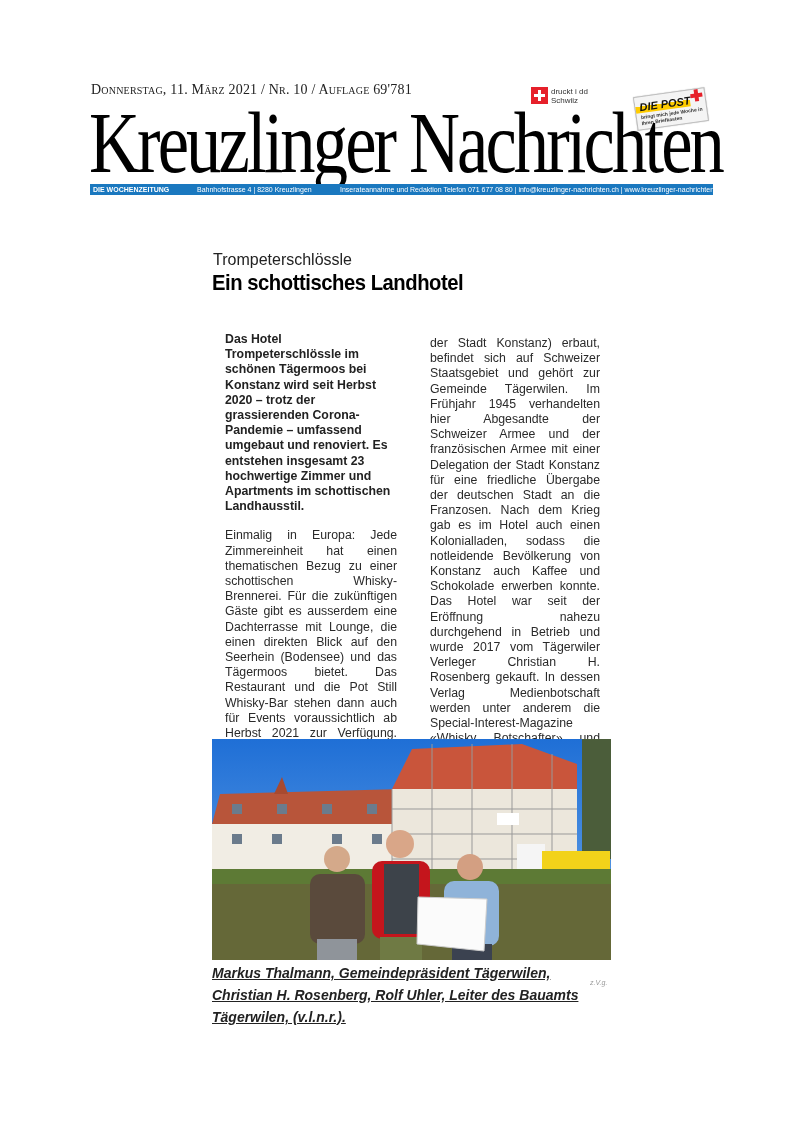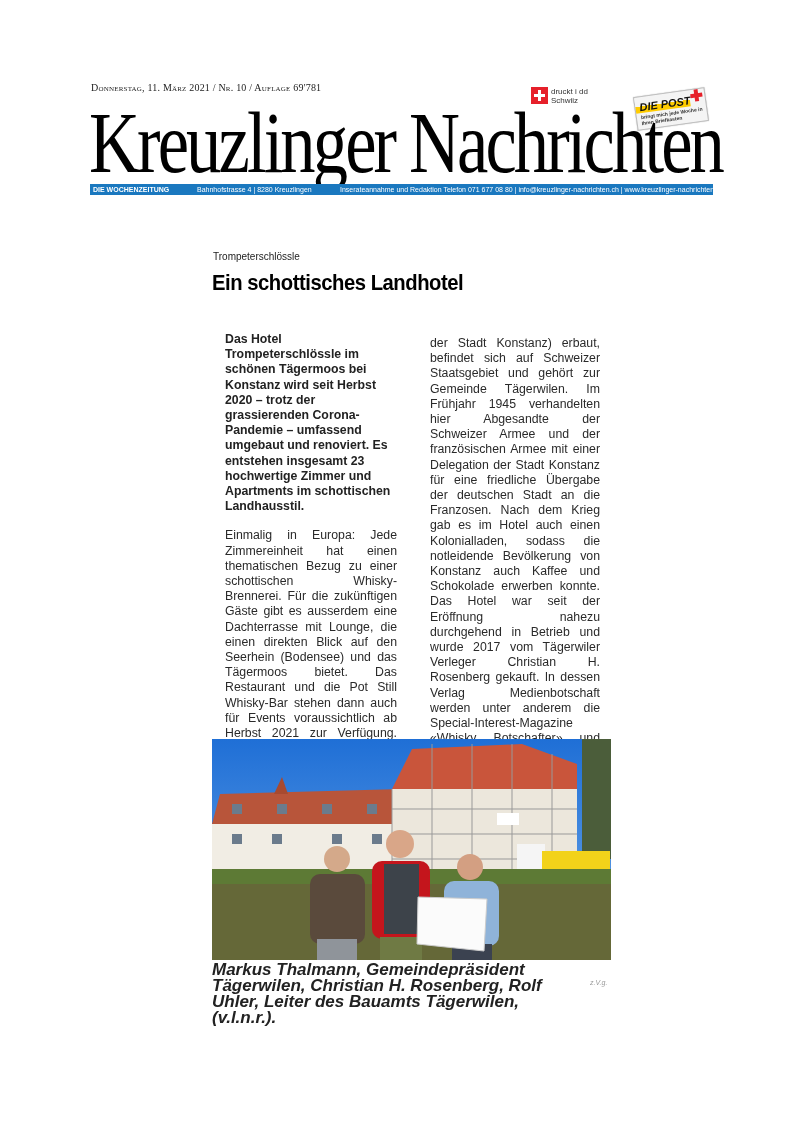--- a/index.html
+++ b/index.html
@@ -1,52 +1,52 @@
 <!DOCTYPE html>
 <html><head>
 <meta charset="utf-8">
 <style>
   html, body { margin:0; padding:0; background:#ffffff; }
   body { width:794px; height:1123px; position:relative; overflow:hidden; font-family:"Liberation Sans", sans-serif; color:#1a1a1a; }
 
   
-  .dateline { position:absolute; left:91px; top:82px; font-family:"Liberation Serif", serif; font-size:10px; font-variant:small-caps; letter-spacing:0.2px; color:#222; }
+  .dateline { position:absolute; left:91px; top:82px; font-family:"Liberation Serif", serif; font-size:14px; font-variant:small-caps; letter-spacing:0.2px; color:#222; }
   .druck { position:absolute; left:531px; top:87px; display:flex; align-items:flex-start; gap:3px; }
   .druck .flag { width:17px; height:17px; background:#e6202a; position:relative; }
   .druck .flag:before { content:""; position:absolute; left:7px; top:3px; width:3px; height:11px; background:#fff; }
   .druck .flag:after { content:""; position:absolute; left:3px; top:7px; width:11px; height:3px; background:#fff; }
   .druck .txt { font-size:8px; line-height:9px; color:#333; }
   .post { position:absolute; left:635px; top:92px; width:70px; height:32px; background:#f4f4f4; border:1px solid #bbb; transform:rotate(-8deg); box-shadow:0 0 1px #999; }
   .post .brand { font-size:11px; font-weight:bold; font-style:italic; color:#111; padding:3px 0 0 4px; background:linear-gradient(#f4f4f4 55%, #ffcc00 55%); display:inline-block; }
   .post .cross { position:absolute; right:2px; top:0px; width:12px; height:12px; }
   .post .cross:before { content:""; position:absolute; left:4px; top:0; width:4px; height:12px; background:#e6202a; }
   .post .cross:after { content:""; position:absolute; left:0; top:4px; width:12px; height:4px; background:#e6202a; }
   .post .sub { font-size:5px; line-height:5.5px; padding-left:4px; color:#333; font-weight:bold; }
   .title { position:absolute; left:89px; top:100px; font-family:"Liberation Serif", serif; font-size:86px; line-height:86px; letter-spacing:-3.5px; color:#000; white-space:nowrap; transform:scaleX(0.82); transform-origin:left top; }
   .bar { position:absolute; left:90px; top:184px; width:623px; height:11px; background:#1a78bf; color:#fff; font-size:7px; line-height:11px; white-space:nowrap; overflow:hidden; }
   .bar span { position:absolute; top:0; }
   .bar .b1 { left:3px; font-weight:bold; }
   .bar .b2 { left:107px; }
   .bar .b3 { left:250px; }
 
   
-  .kicker { position:absolute; left:213px; top:251px; font-size:10px; color:#222; }
+  .kicker { position:absolute; left:213px; top:251px; font-size:16px; color:#222; }
   .headline { position:absolute; left:212px; top:270px; font-size:22px; font-weight:bold; color:#000; letter-spacing:-0.5px; transform:scaleX(0.92); transform-origin:left top; white-space:nowrap; }
   .col { position:absolute; width:196px; font-size:12.3px; line-height:15.2px; text-align:justify; color:#2a2a2a; }
   .col p { margin:12px; }
   .col1 { left:213px; top:320px; }
   .col2 { left:418px; top:324px; width:194px; }
   .lead { font-weight:bold; text-align:left !important; line-height:15.2px; color:#222; margin-bottom:14px !important; }
   .bodytxt { hyphens:manual; }
   .signature { float:right; }
   .note { font-weight:bold; margin-top:16px !important; color:#222; }
 
   
   .photo { position:absolute; left:212px; top:739px; width:399px; height:221px; overflow:hidden; }
-  .caption { position:absolute; left:212px; top:962px; width:370px; font-size:17px; line-height:16px; font-style:italic; font-weight:bold; color:#222; }
+  .caption { position:absolute; left:212px; top:962px; width:370px; font-size:14px; line-height:22px; font-style:italic; font-weight:bold; color:#222;text-decoration:underline; }
   .credit { position:absolute; left:590px; top:979px; font-size:7px; color:#999; font-style:italic; }
 </style>
 </head>
 <body>
 
 <div class="dateline">Donnerstag, 11. März 2021 / Nr. 10 / Auflage 69'781</div>
 
 <div class="druck">
   <div class="flag"></div>
   <div class="txt">

